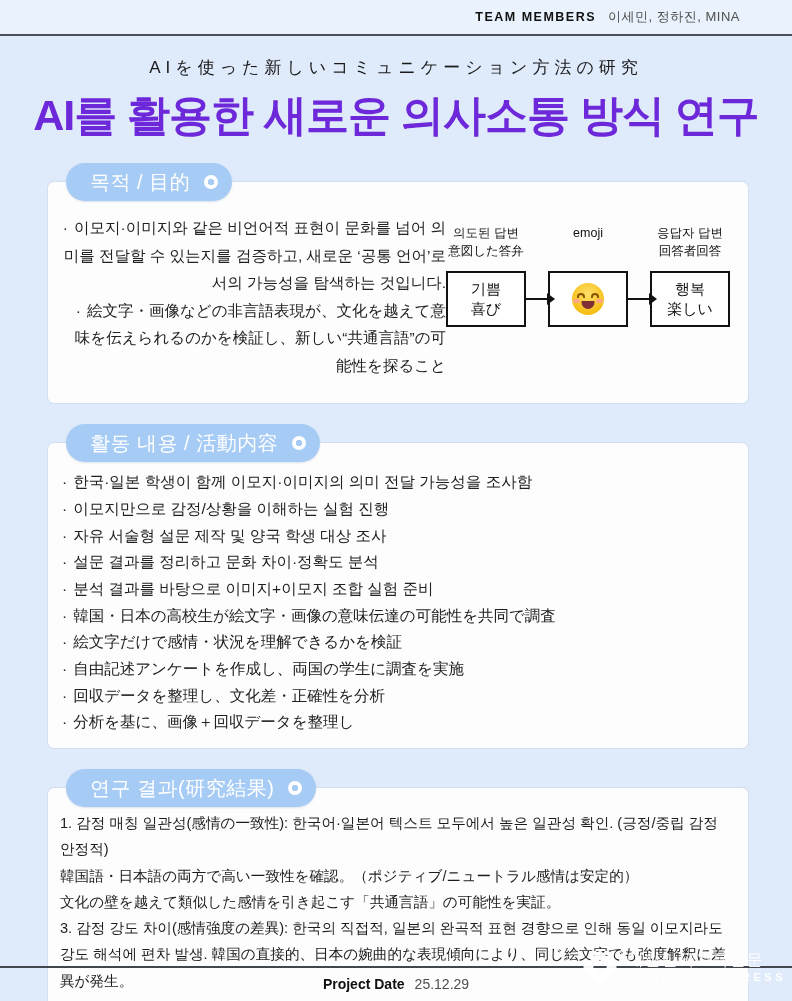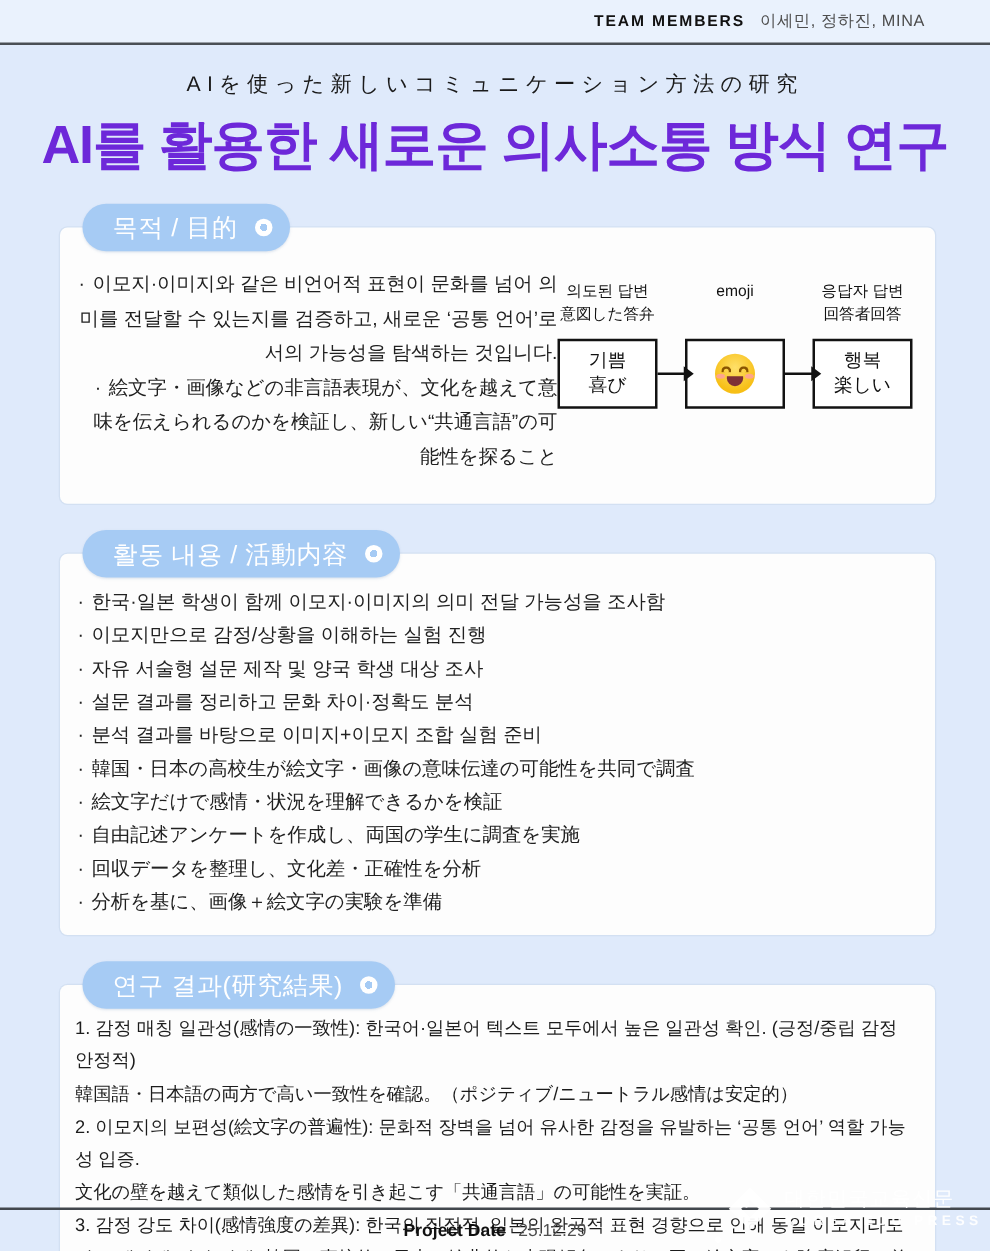--- a/index.html
+++ b/index.html
@@ -172,35 +172,34 @@
         <ul>
           <li><span class="blt">·</span><span>한국·일본 학생이 함께 이모지·이미지의 의미 전달 가능성을 조사함</span></li>
           <li><span class="blt">·</span><span>이모지만으로 감정/상황을 이해하는 실험 진행</span></li>
           <li><span class="blt">·</span><span>자유 서술형 설문 제작 및 양국 학생 대상 조사</span></li>
           <li><span class="blt">·</span><span>설문 결과를 정리하고 문화 차이·정확도 분석</span></li>
           <li><span class="blt">·</span><span>분석 결과를 바탕으로 이미지+이모지 조합 실험 준비</span></li>
           <li><span class="blt">·</span><span>韓国・日本の高校生が絵文字・画像の意味伝達の可能性を共同で調査</span></li>
           <li><span class="blt">·</span><span>絵文字だけで感情・状況を理解できるかを検証</span></li>
           <li><span class="blt">·</span><span>自由記述アンケートを作成し、両国の学生に調査を実施</span></li>
           <li><span class="blt">·</span><span>回収データを整理し、文化差・正確性を分析</span></li>
-          <li><span class="blt">·</span><span>分析を基に、画像＋絵文字の実験を準備</span></li>
+          <li><span class="blt">·</span><span>分析を基に、画像＋回収データを整理し</span></li>
         </ul>
       </div>
     </div>
 
     <div class="section">
       <div class="badge">
         <span>연구 결과(研究結果)</span>
         <span class="ring"></span>
       </div>
       <div class="card results">
         <div class="results-text">
           <p>1. 감정 매칭 일관성(感情の一致性): 한국어·일본어 텍스트 모두에서 높은 일관성 확인. (긍정/중립 감정 안정적)</p>
           <p>韓国語・日本語の両方で高い一致性を確認。（ポジティブ/ニュートラル感情は安定的）</p>
-          <p>2. 이모지의 보편성(絵文字の普遍性): 문화적 장벽을 넘어 유사한 감정을 유발하는 ‘공통 언어’ 역할 가능성 입증.</p>
           <p>文化の壁を越えて類似した感情を引き起こす「共通言語」の可能性を実証。</p>
           <p>3. 감정 강도 차이(感情強度の差異): 한국의 직접적, 일본의 완곡적 표현 경향으로 인해 동일 이모지라도 강도 해석에 편차 발생. 韓国の直接的、日本の婉曲的な表現傾向により、同じ絵文字でも強度解釈に差異が発生。</p>
 
         </div>
       </div>
     </div>
 
   </div>
 
   <div class="footer-line"></div>

